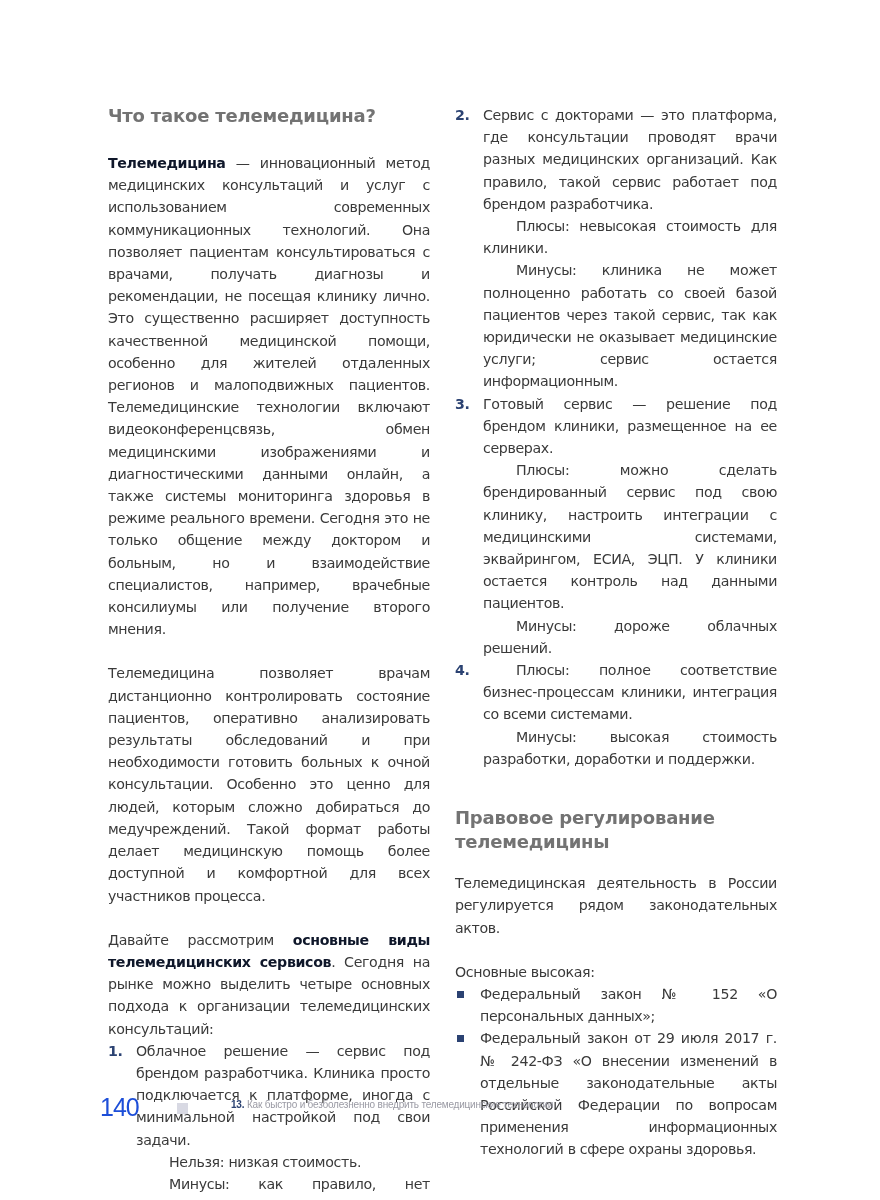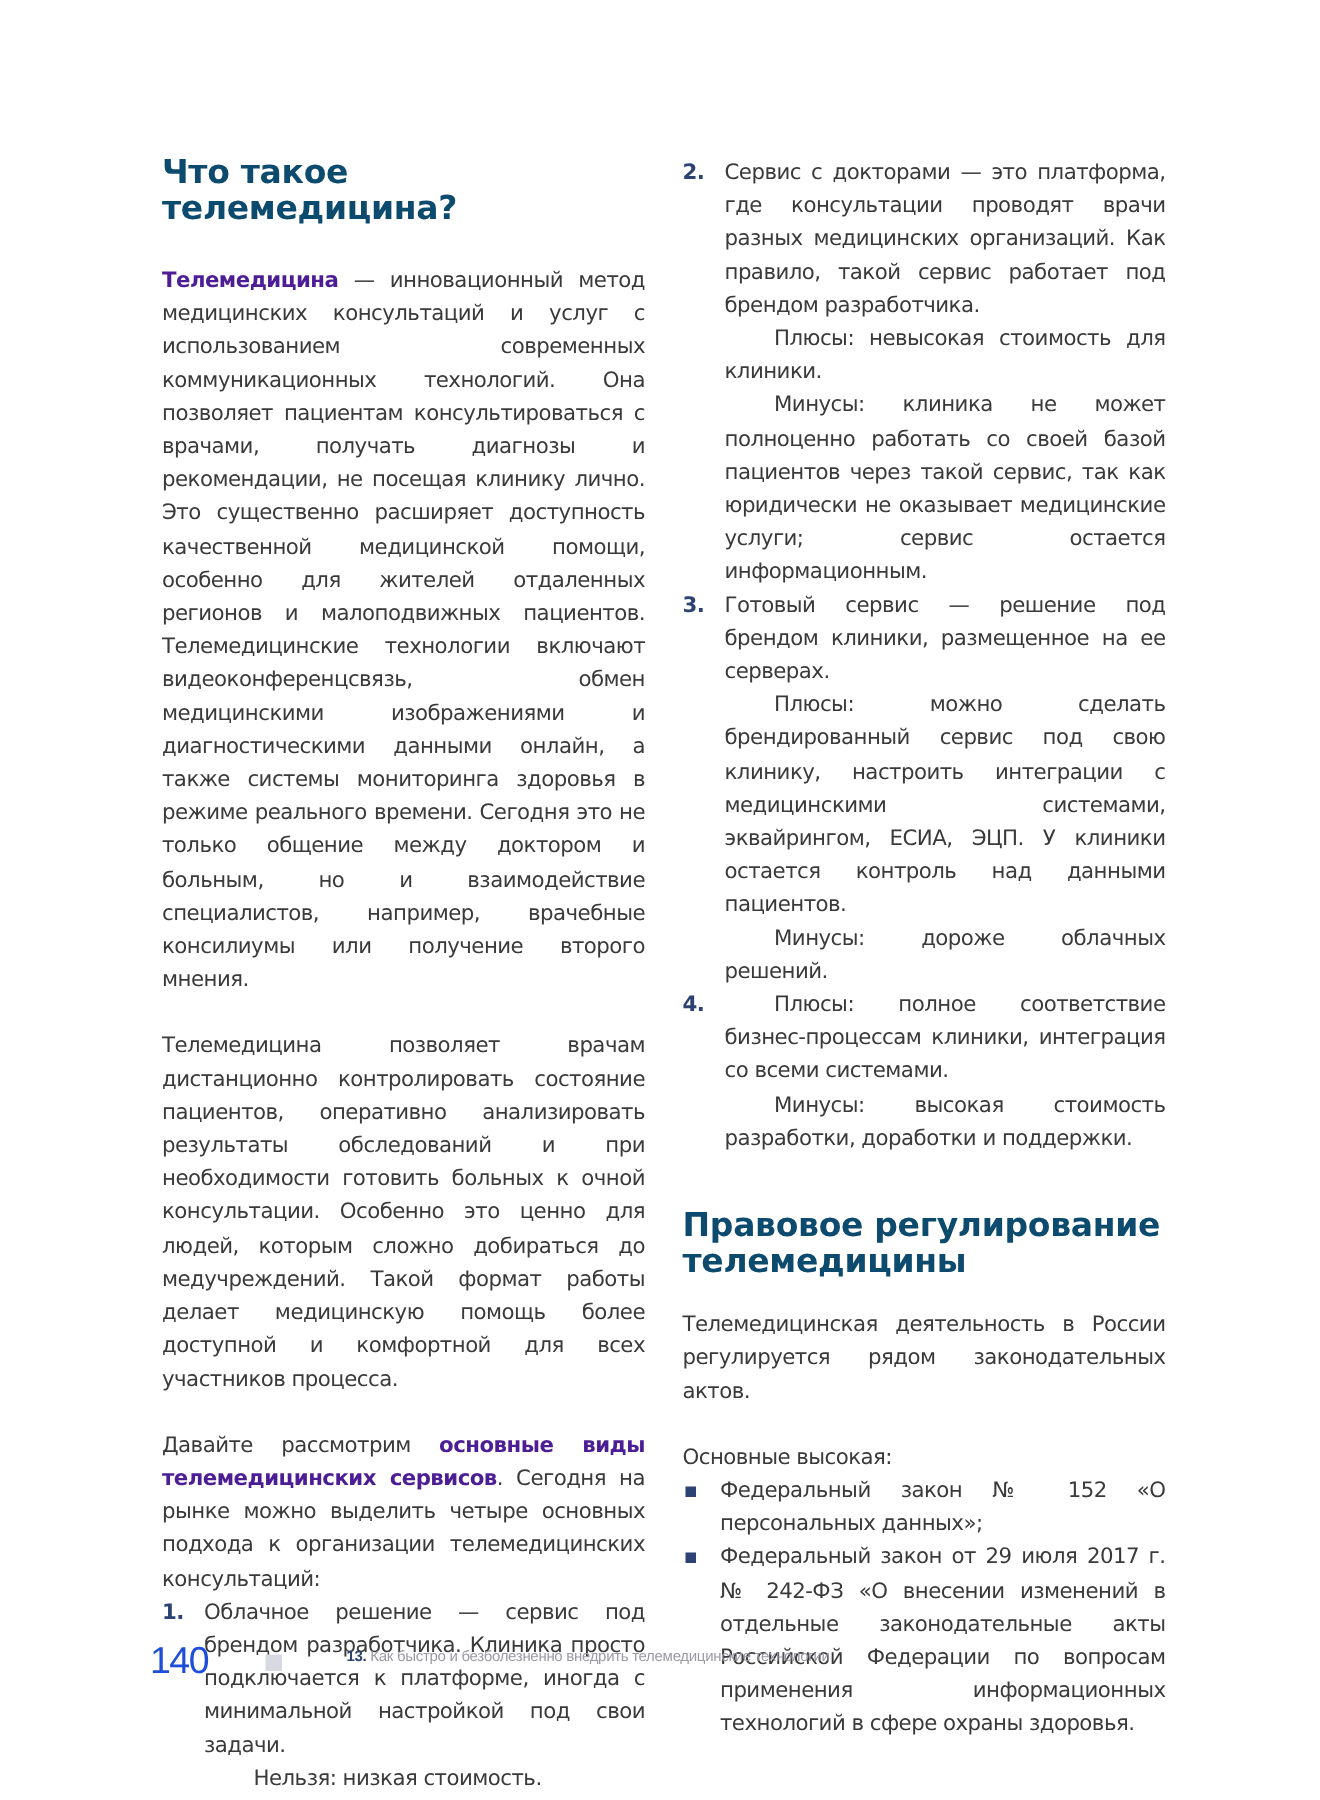--- a/index.html
+++ b/index.html
@@ -1,24 +1,24 @@
 <!DOCTYPE html>
 <html><head>
 <meta charset="utf-8">
 <style>
   html, body { margin:0; padding:0; }
   body { width:880px; height:1200px; background:#ffffff; position:relative; overflow:hidden;
     font-family:"DejaVu Sans", "Liberation Sans", sans-serif; color:#3a3a3a; }
   .col { position:absolute; top:104px; font-size:14.2px; line-height:22.2px; letter-spacing:-0.35px; }
   .col-left { left:108px; width:322px; }
   .col-right { left:455px; width:322px; }
-  h2 { font-size:22px; line-height:24px; color:#0c4a6e; margin:0; font-weight:bold; letter-spacing:-0.2px; }
+  h2 { font-size:18px; line-height:24px; color:#737373; margin:0; font-weight:bold; letter-spacing:-0.2px; }
   p { margin:0; text-align:justify; }
   .gap { height:22px; }
-  b { color:#4c1d95; }
+  b { color:#0f172a; }
   .num-item { position:relative; padding-left:28px; text-align:justify; }
   .num { position:absolute; left:0; top:0; color:#2b4272; font-weight:bold; }
   .sub { text-indent:33px; text-align:justify; }
   .bullet { position:relative; padding-left:25px; text-align:justify; }
   .sq { position:absolute; left:2px; top:8px; width:7px; height:7px; background:#2b4272; }
   .footer { position:absolute; top:1093px; left:100px; width:700px; height:30px; }
   .pnum { position:absolute; left:0; top:0; font-family:"Liberation Sans", sans-serif; font-size:25px; color:#1d4ed8; letter-spacing:-1px; }
   .fsq { position:absolute; left:77px; top:10px; width:11px; height:11px; background:#d8d9e3; }
   .ftext { position:absolute; left:131px; top:6px; font-family:"Liberation Sans", sans-serif; font-size:10px; color:#9a9aa4; letter-spacing:-0.2px; white-space:nowrap; }
   .fnum { color:#2b4272; font-weight:bold; }

